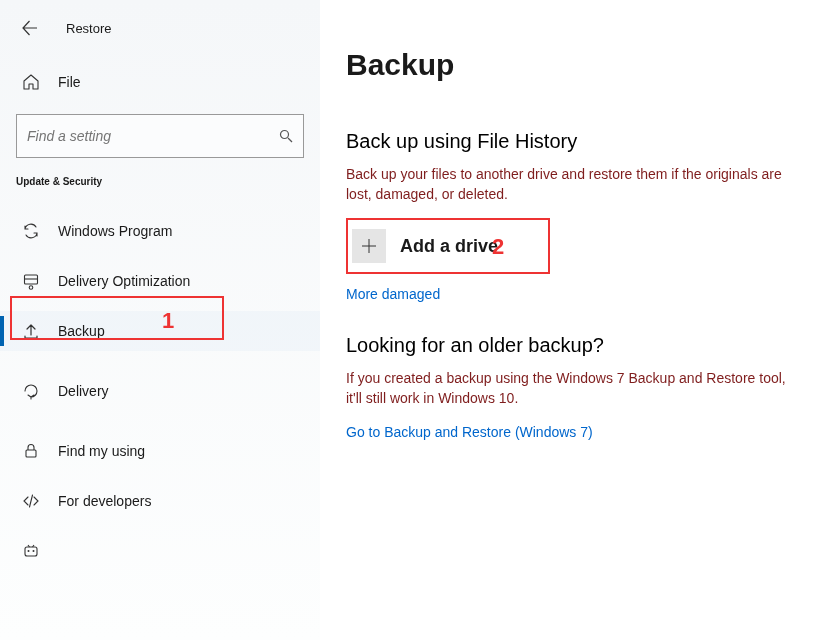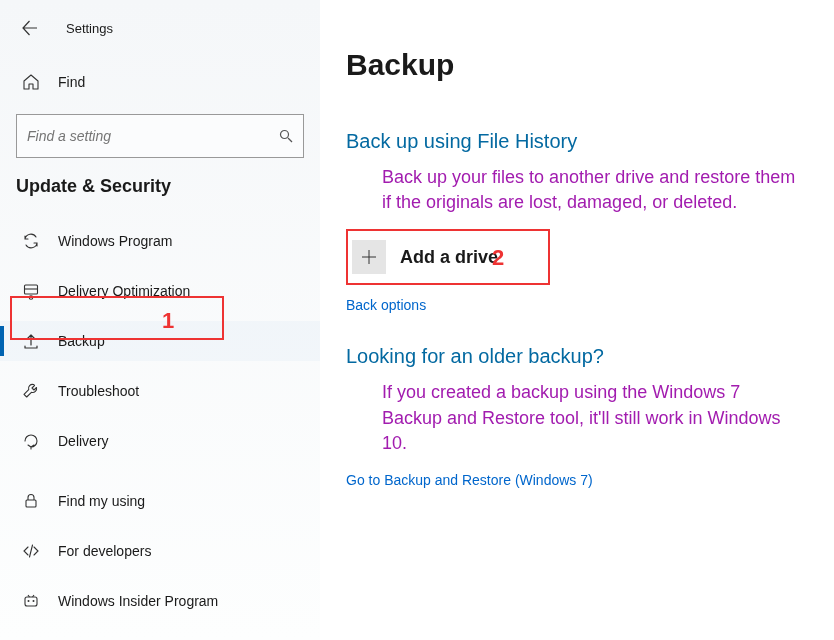--- a/index.html
+++ b/index.html
@@ -9,62 +9,62 @@
     .back-btn { width: 40px; height: 40px; display: flex; align-items: center; justify-content: center; margin-left: 10px; cursor: pointer; }
     .header-row { display: flex; align-items: center; height: 48px; }
     .header-title { font-size: 13px; margin-left: 16px; color: #1a1a1a; }
     .nav-item { display: flex; align-items: center; height: 40px; padding-left: 22px; cursor: pointer; position: relative; }
     .nav-item .icon { width: 18px; height: 18px; display: flex; align-items: center; justify-content: center; flex-shrink: 0; }
     .nav-item .label { margin-left: 18px; font-size: 14px; color: #1a1a1a; }
     .nav-gap { height: 10px; }
     .search-wrap { padding: 0 16px; margin-top: 12px; margin-bottom: 18px; }
     .search-box { display: flex; align-items: center; border: 1px solid #999; height: 44px; padding: 0 10px; background: rgba(255,255,255,.5); }
     .search-box input { border: none; background: transparent; outline: none; flex: 1; font-size: 14px; font-style: italic; color: #555; font-family: inherit; }
-    .category-title { font-size: 18px; font-weight: 600; padding: 0 16px 14px 16px; color: #1a1a1a; }
+    .category-title { font-size: 10px; font-weight: 600; padding: 0 16px 14px 16px; color: #1a1a1a; }
     .nav-item.selected::before { content: ""; position: absolute; left: 0; top: 5px; bottom: 5px; width: 4px; background: #0063b1; }
     .nav-item.selected { background: rgba(0, 99, 177, 0.03); }
     .highlight-red { position: absolute; border: 2px solid #e33; pointer-events: none; }
     .highlight-1 { left: 10px; top: 296px; width: 214px; height: 44px; }
     .highlight-2 { left: 0; top: 0; width: 204px; height: 56px; pointer-events: none; }
     .annot-num { position: absolute; color: #e33; font-weight: bold; font-size: 22px; font-family: inherit; }
     .main { flex: 1; padding: 48px 34px 0 26px; overflow-y: auto; }
     .page-title { font-size: 30px; font-weight: 600; margin-bottom: 48px; }
-    .section-title { font-size: 20px; font-weight: 400; margin-bottom: 12px; color: #0369a1; }
-    .section-desc { font-size: 18px; color: #a21caf; line-height: 1.4; margin-bottom: 14px; max-width: 440px; margin-left: 36px; }
+    .section-title { font-size: 20px; font-weight: 400; margin-bottom: 12px; color: #000000; }
+    .section-desc { font-size: 14px; color: #7f1d1d; line-height: 1.4; margin-bottom: 14px; max-width: 440px; }
     .add-drive-wrap { position: relative; display: inline-block; margin-bottom: 10px; }
     .add-drive-btn { display: flex; align-items: center; height: 56px; width: 204px; cursor: pointer; padding-left: 6px; }
     .plus-box { width: 34px; height: 34px; background: #e5e5e5; display: flex; align-items: center; justify-content: center; flex-shrink: 0; }
     .add-drive-label { margin-left: 14px; font-size: 18px; font-weight: bold; }
     .link { color: #0066cc; font-size: 14px; cursor: pointer; display: inline-block; margin-top: 2px; }
     .section { margin-bottom: 32px; }
     svg { display: block; }
   </style>
 </head>
 <body>
 
 <div class="app">
   <aside class="sidebar">
     <div class="header-row">
       <div class="back-btn">
         <svg width="16" height="16" viewBox="0 0 16 16">
             <path d="M7.5 1 1 8l6.5 7M1.5 8H15" stroke="#333" stroke-width="1.2" fill="none"></path>
           </svg>
       </div>
-      <div class="header-title">Settings</div>
+      <div class="header-title">Restore</div>
     </div>
 
     <div class="nav-gap"></div>
 
     <div class="nav-item">
       <span class="icon">
         <svg width="18" height="18" viewBox="0 0 18 18">
             <path d="M2 8 9 2l7 6v8H11v-5H7v5H2V8z" stroke="#333" stroke-width="1.1" fill="none" stroke-linejoin="round"></path>
           </svg>
       </span>
-      <span class="label">Find</span>
+      <span class="label">File</span>
     </div>
 
     <div class="search-wrap">
       <div class="search-box">
         <input type="text" placeholder="Find a setting" style="">
         <span>
           <svg width="14" height="14" viewBox="0 0 14 14">
               <circle cx="5.5" cy="5.5" r="4" stroke="#555" stroke-width="1.2" fill="none"></circle>
               <path d="M9 9l4 4" stroke="#555" stroke-width="1.2"></path>
             </svg>
@@ -104,28 +104,20 @@
       <span class="icon">
         <svg width="18" height="18" viewBox="0 0 18 18">
             <path d="M9 13V3M5 7l4-4 4 4M3 14v2h12v-2" stroke="#333" stroke-width="1.2" fill="none" stroke-linecap="round" stroke-linejoin="round"></path>
           </svg>
       </span>
       <span class="label">Backup</span>
     </div>
 
     <div class="nav-gap"></div>
 
-    <div class="nav-item">
-      <span class="icon">
-        <svg width="18" height="18" viewBox="0 0 18 18">
-            <path d="M11.5 2.5a4 4 0 00-4.8 5.1L2 12.3 4.7 15l4.7-4.7a4 4 0 005.1-4.8L12 8l-2-2 2.5-2.5z" stroke="#333" stroke-width="1.1" fill="none" stroke-linejoin="round"></path>
-          </svg>
-      </span>
-      <span class="label">Troubleshoot</span>
-    </div>
 
     <div class="nav-gap"></div>
 
     <div class="nav-item">
       <span class="icon">
         <svg width="18" height="18" viewBox="0 0 18 18">
             <path d="M3 9a6 6 0 116 6v2M6 13l3 2 3-2" stroke="#333" stroke-width="1.1" fill="none" stroke-linecap="round"></path>
           </svg>
       </span>
       <span class="label">Delivery</span>
@@ -161,21 +153,20 @@
 
     <div class="nav-item">
       <span class="icon">
         <svg width="18" height="18" viewBox="0 0 18 18">
             <rect x="3" y="5" width="12" height="9" rx="2" stroke="#333" stroke-width="1.1" fill="none"></rect>
             <circle cx="6.5" cy="9" r="1" fill="#333"></circle>
             <circle cx="11.5" cy="9" r="1" fill="#333"></circle>
             <path d="M6 3l1.5 2M12 3l-1.5 2" stroke="#333" stroke-width="1.1"></path>
           </svg>
       </span>
-      <span class="label">Windows Insider Program</span>
     </div>
 
     <div class="highlight-red highlight-1"></div>
     <div class="annot-num" style="left:162px; top:308px;">1</div>
   </aside>
 
   <main class="main">
     <h1 class="page-title">Backup</h1>
 
     <section class="section">
@@ -188,21 +179,21 @@
             <svg width="18" height="18" viewBox="0 0 18 18">
                 <path d="M9 2v14M2 9h14" stroke="#333" stroke-width="1"></path>
               </svg>
           </div>
           <span class="add-drive-label">Add a drive</span>
         </div>
         <div class="highlight-red highlight-2"></div>
         <div class="annot-num" style="left:146px; top:16px;">2</div>
       </div>
 
-      <div><a class="link">Back options</a></div>
+      <div><a class="link">More damaged</a></div>
     </section>
 
     <section class="section">
       <h2 class="section-title">Looking for an older backup?</h2>
       <p class="section-desc">If you created a backup using the Windows 7 Backup and Restore tool, it'll still work in Windows 10.</p>
       <a class="link">Go to Backup and Restore (Windows 7)</a>
     </section>
   </main>
 </div>
 

